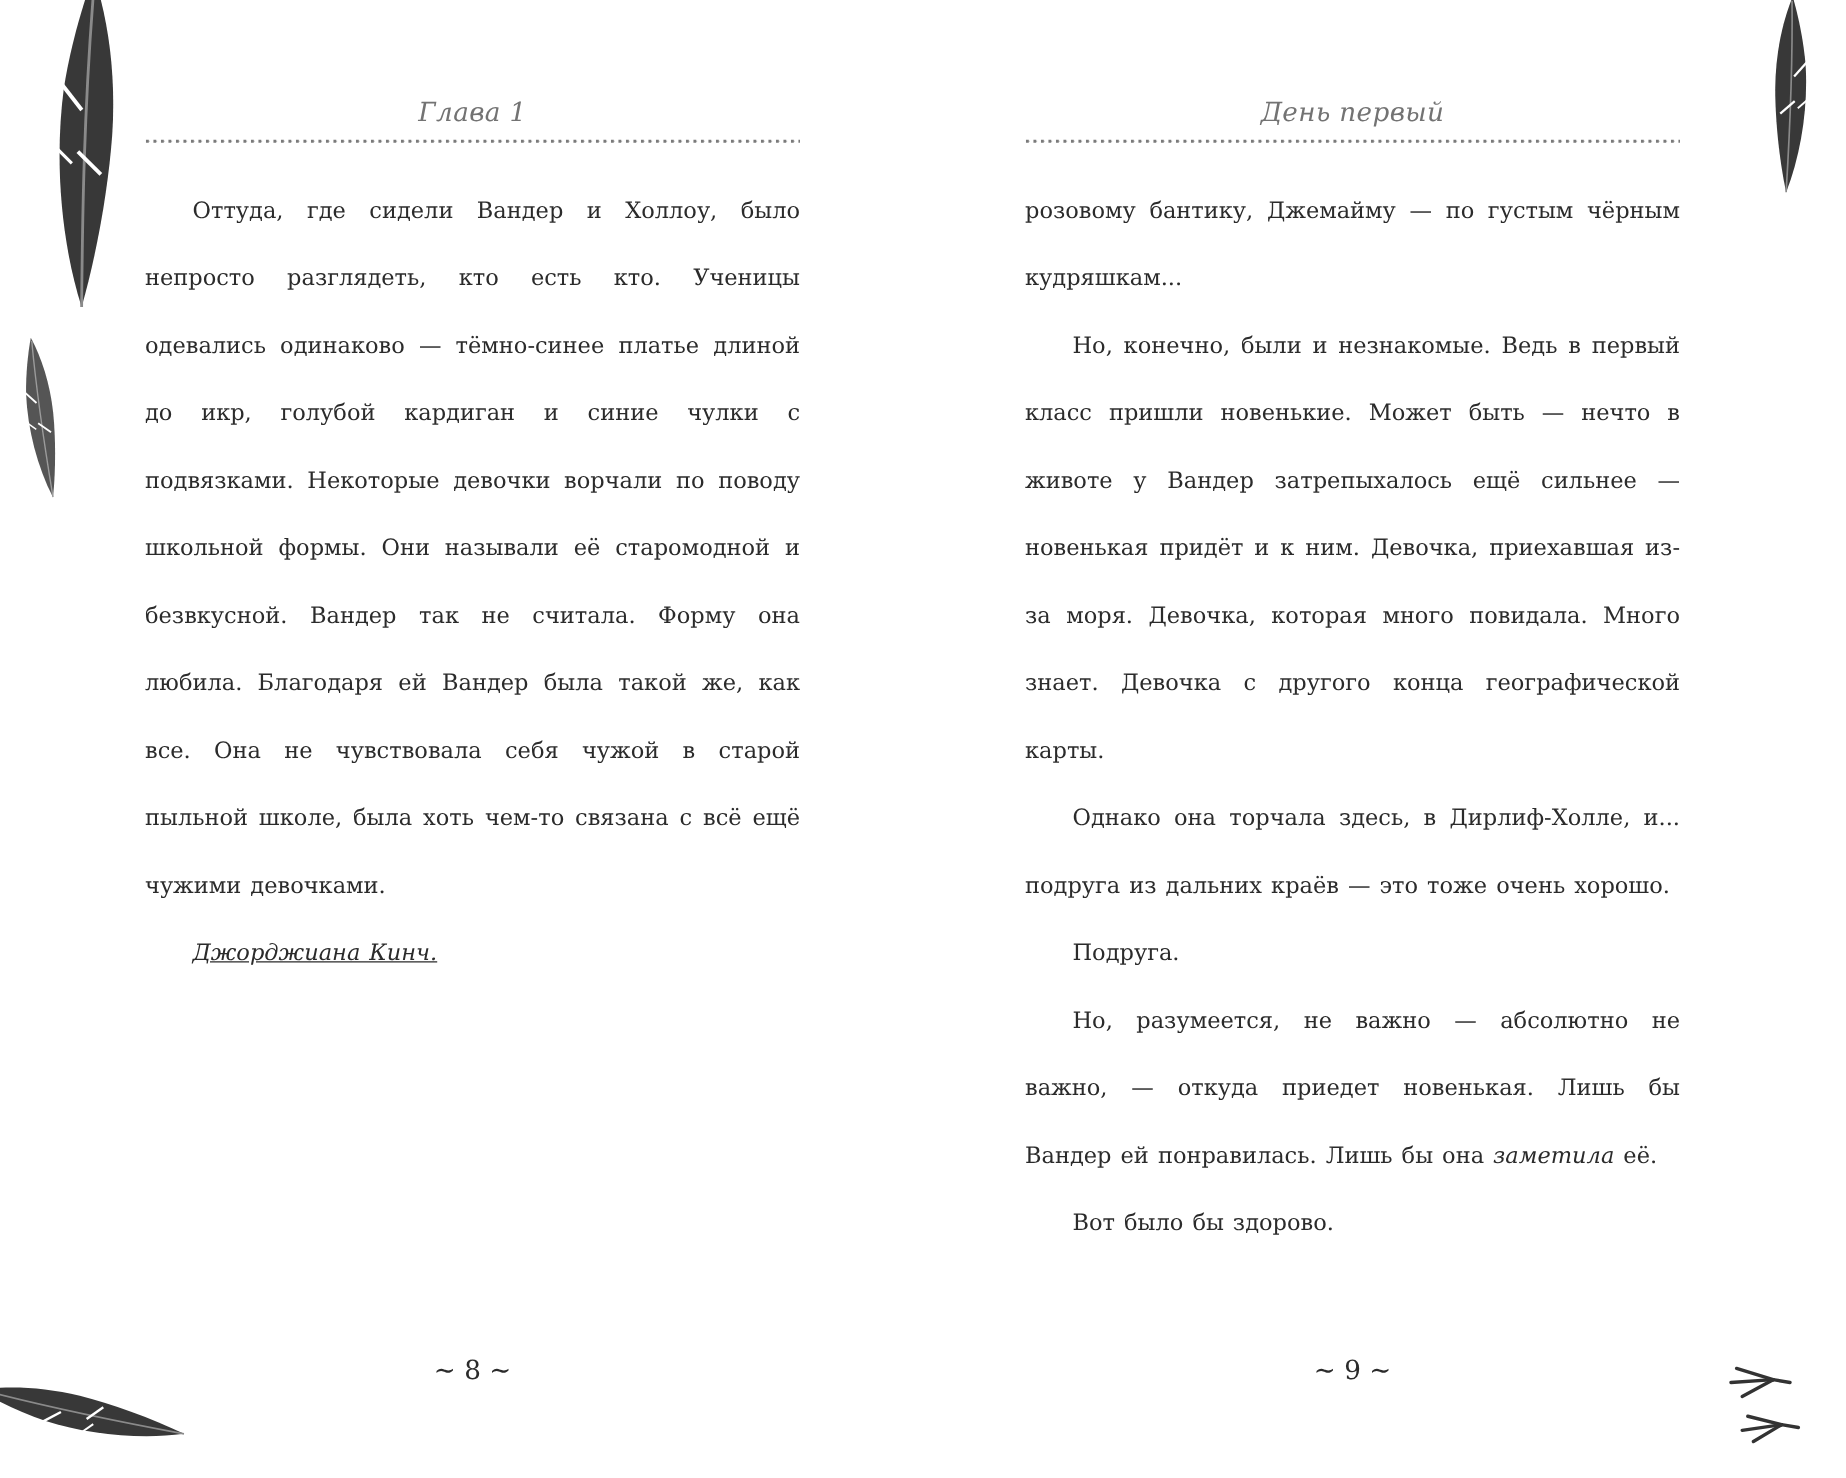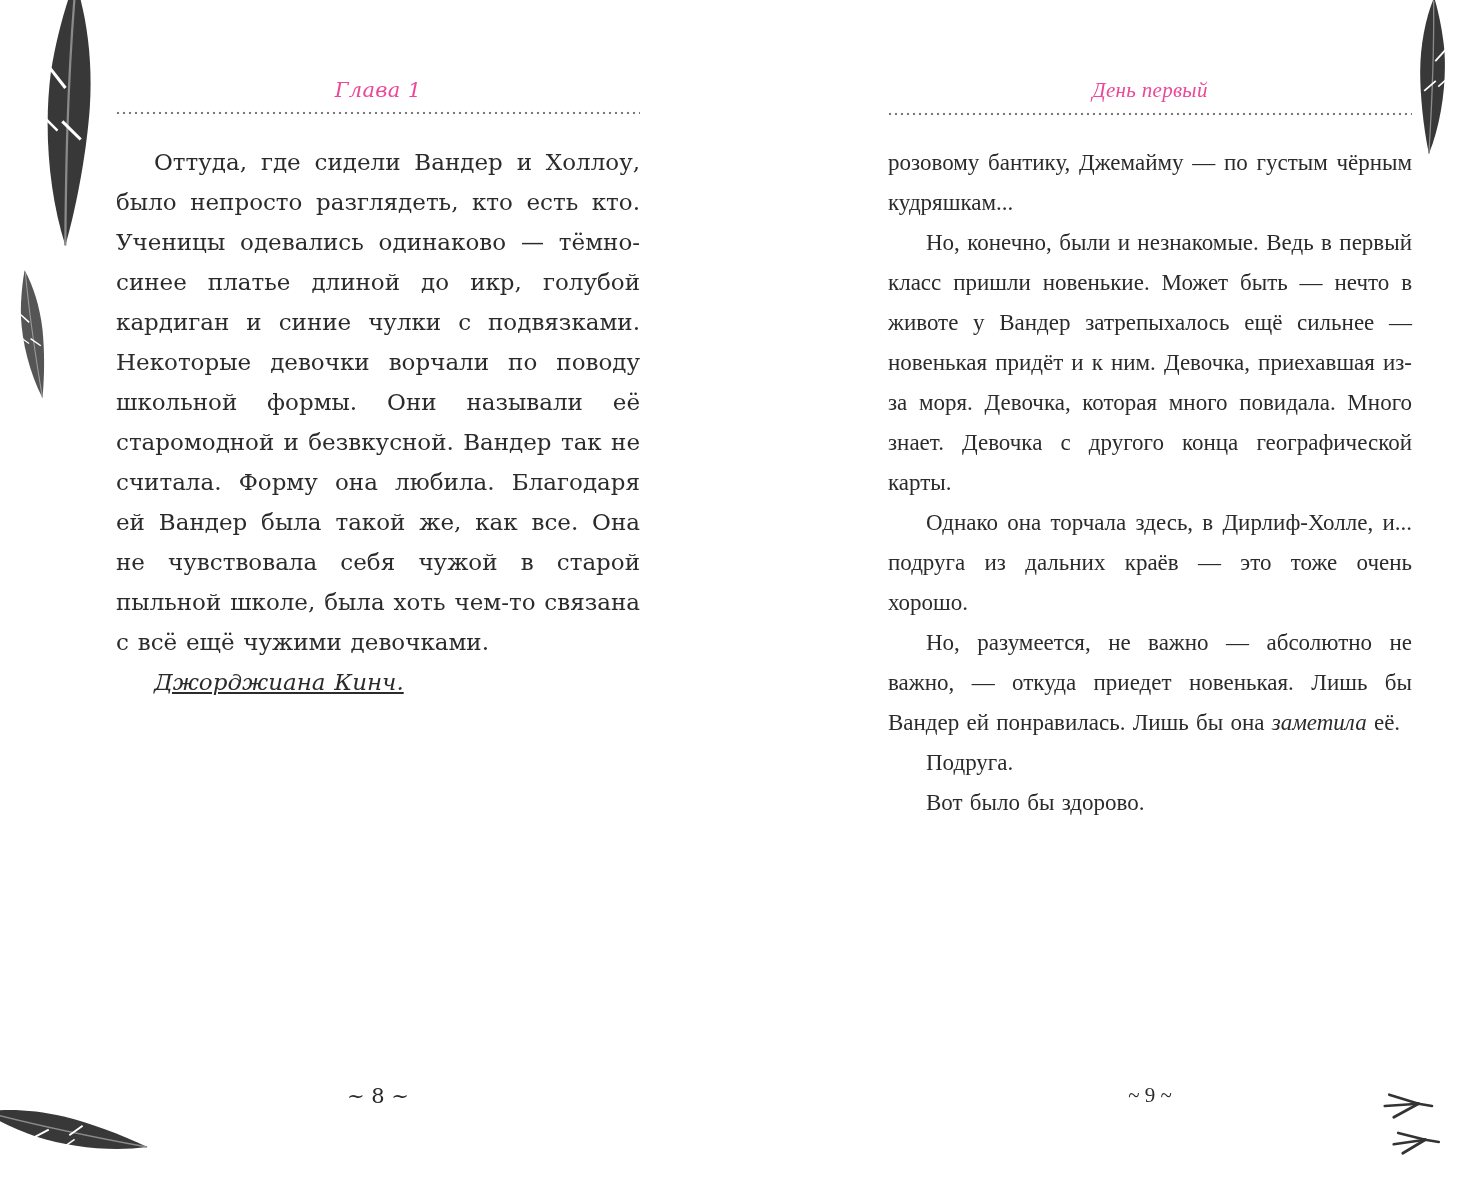--- a/index.html
+++ b/index.html
@@ -17,43 +17,43 @@
   }
   .spread { position: absolute; inset: 0; }
 
   .page {
     position: absolute;
     top: 78px;
     width: 524px;
     height: 1030px;
   }
   .page.left  { left: 116px; }
-  .page.right { left: 888px; font-family: Liberation Serif, serif; }
+  .page.right { left: 820px; }
 
   .chapter-header {
     margin: 0 0 9px 0;
     text-align: center;
     font-style: italic;
     font-weight: normal;
     font-size: 21px;
-    color: #ec4899;
+    color: #737373;
     letter-spacing: 0.3px;
   }
   .dotted-rule {
     height: 4px;
     margin-bottom: 27px;
     background-image: radial-gradient(circle at 2px 2px, #7a7a7a 1.2px, transparent 1.6px);
     background-size: 6px 4px;
     background-repeat: repeat-x;
   }
 
   .page-body p {
     margin: 0;
-    font-size: 23px;
-    line-height: 40px;
+    font-size: 18px;
+    line-height: 54px;
     text-align: justify;
     text-indent: 38px;
     word-spacing: 1.5px;
   }
   .page-body p.no-indent { text-indent: 0; }
   .page-body .italic { font-style: italic; }
   .page-body p.all-italic { font-style: italic; text-decoration: underline; }
 
   .page-footer {
     position: absolute;
@@ -129,20 +129,20 @@
     <div class="page-footer">~ 8 ~</div>
   </section>
 
   <section class="page right">
     <h2 class="chapter-header">День первый</h2>
     <div class="dotted-rule"></div>
     <div class="page-body">
         <p class="no-indent"><span>розовому бантику, Джемайму — по густым чёрным кудряшкам...</span></p>
         <p><span>Но, конечно, были и незнакомые. Ведь в первый класс пришли новенькие. Может быть — нечто в животе у Вандер затрепыхалось ещё сильнее — новенькая придёт и к ним. Девочка, приехавшая из-за моря. Девочка, которая много повидала. Много знает. Девочка с другого конца географической карты.</span></p>
         <p><span>Однако она торчала здесь, в Дирлиф-Холле, и... подруга из дальних краёв — это тоже очень хорошо.</span></p>
+        <p><span>Подруга.</span></p>
         <p><span>Но, разумеется, не важно — абсолютно не важно, — откуда приедет новенькая. Лишь бы Вандер ей понравилась. Лишь бы она </span><span class="italic">заметила</span><span> её.</span></p>
-        <p><span>Подруга.</span></p>
         <p><span>Вот было бы здорово.</span></p>
       </div>
     <div class="page-footer">~ 9 ~</div>
   </section>
 
 </div>
 
 </body></html>

